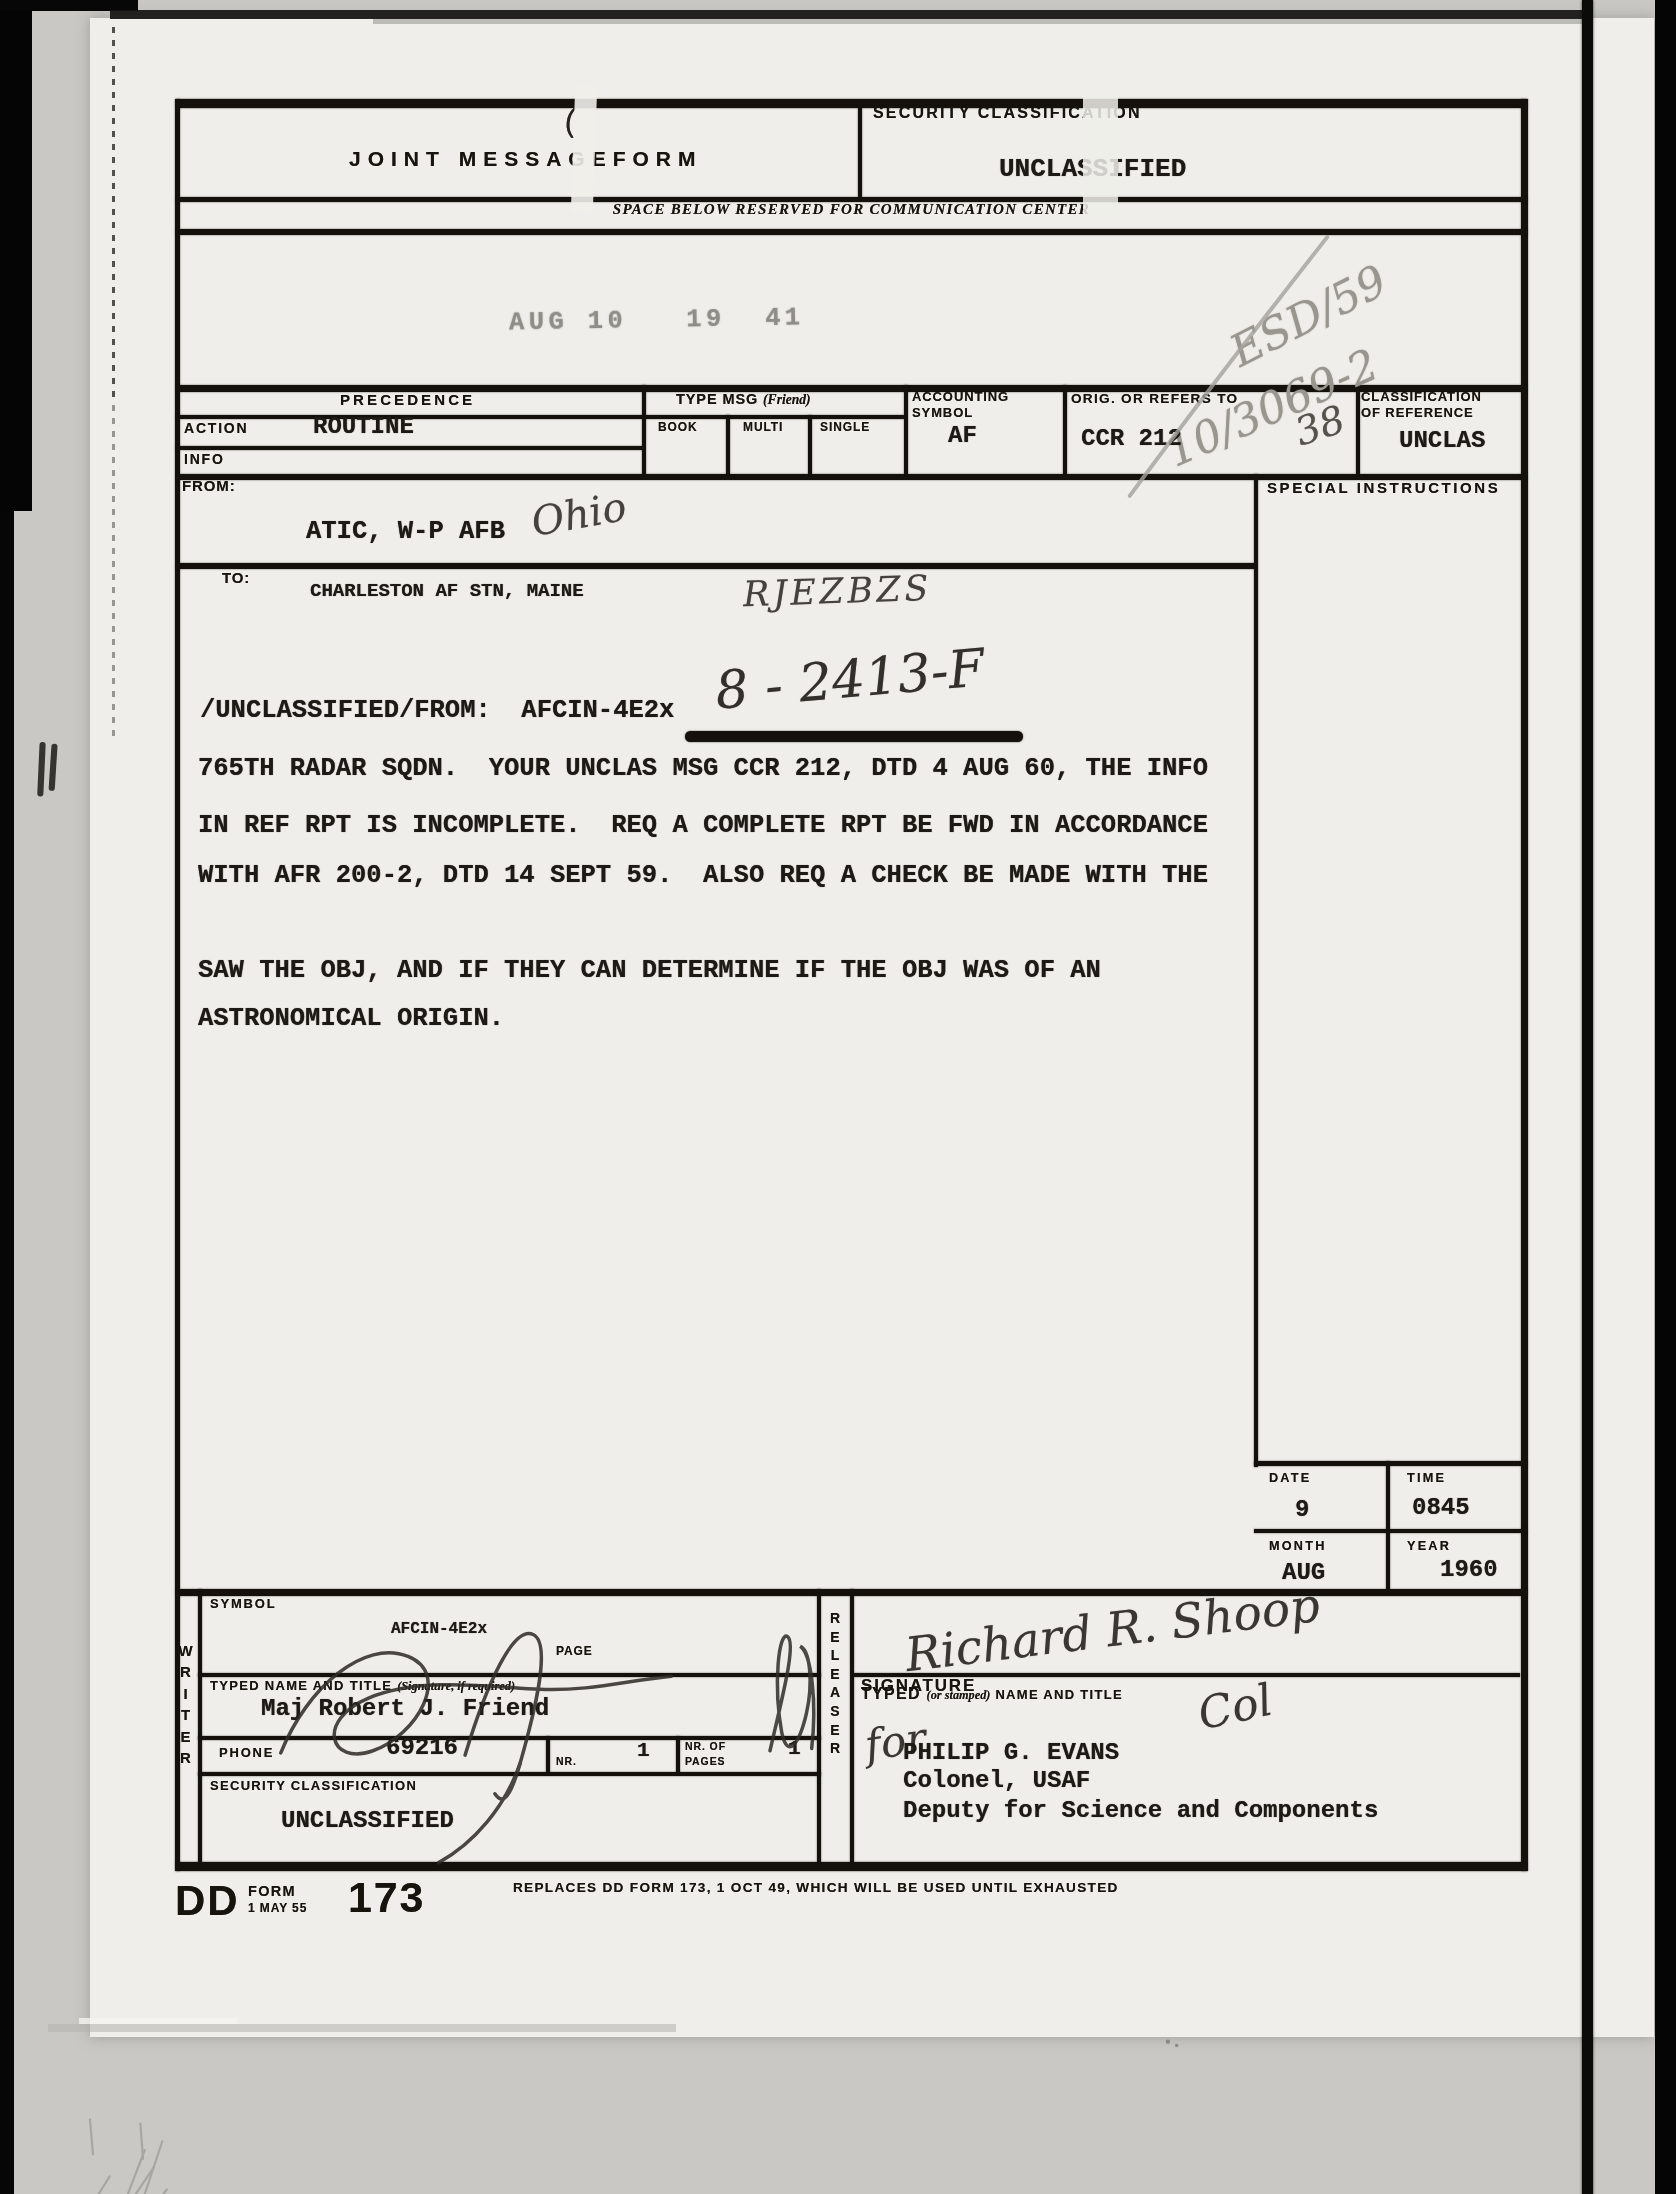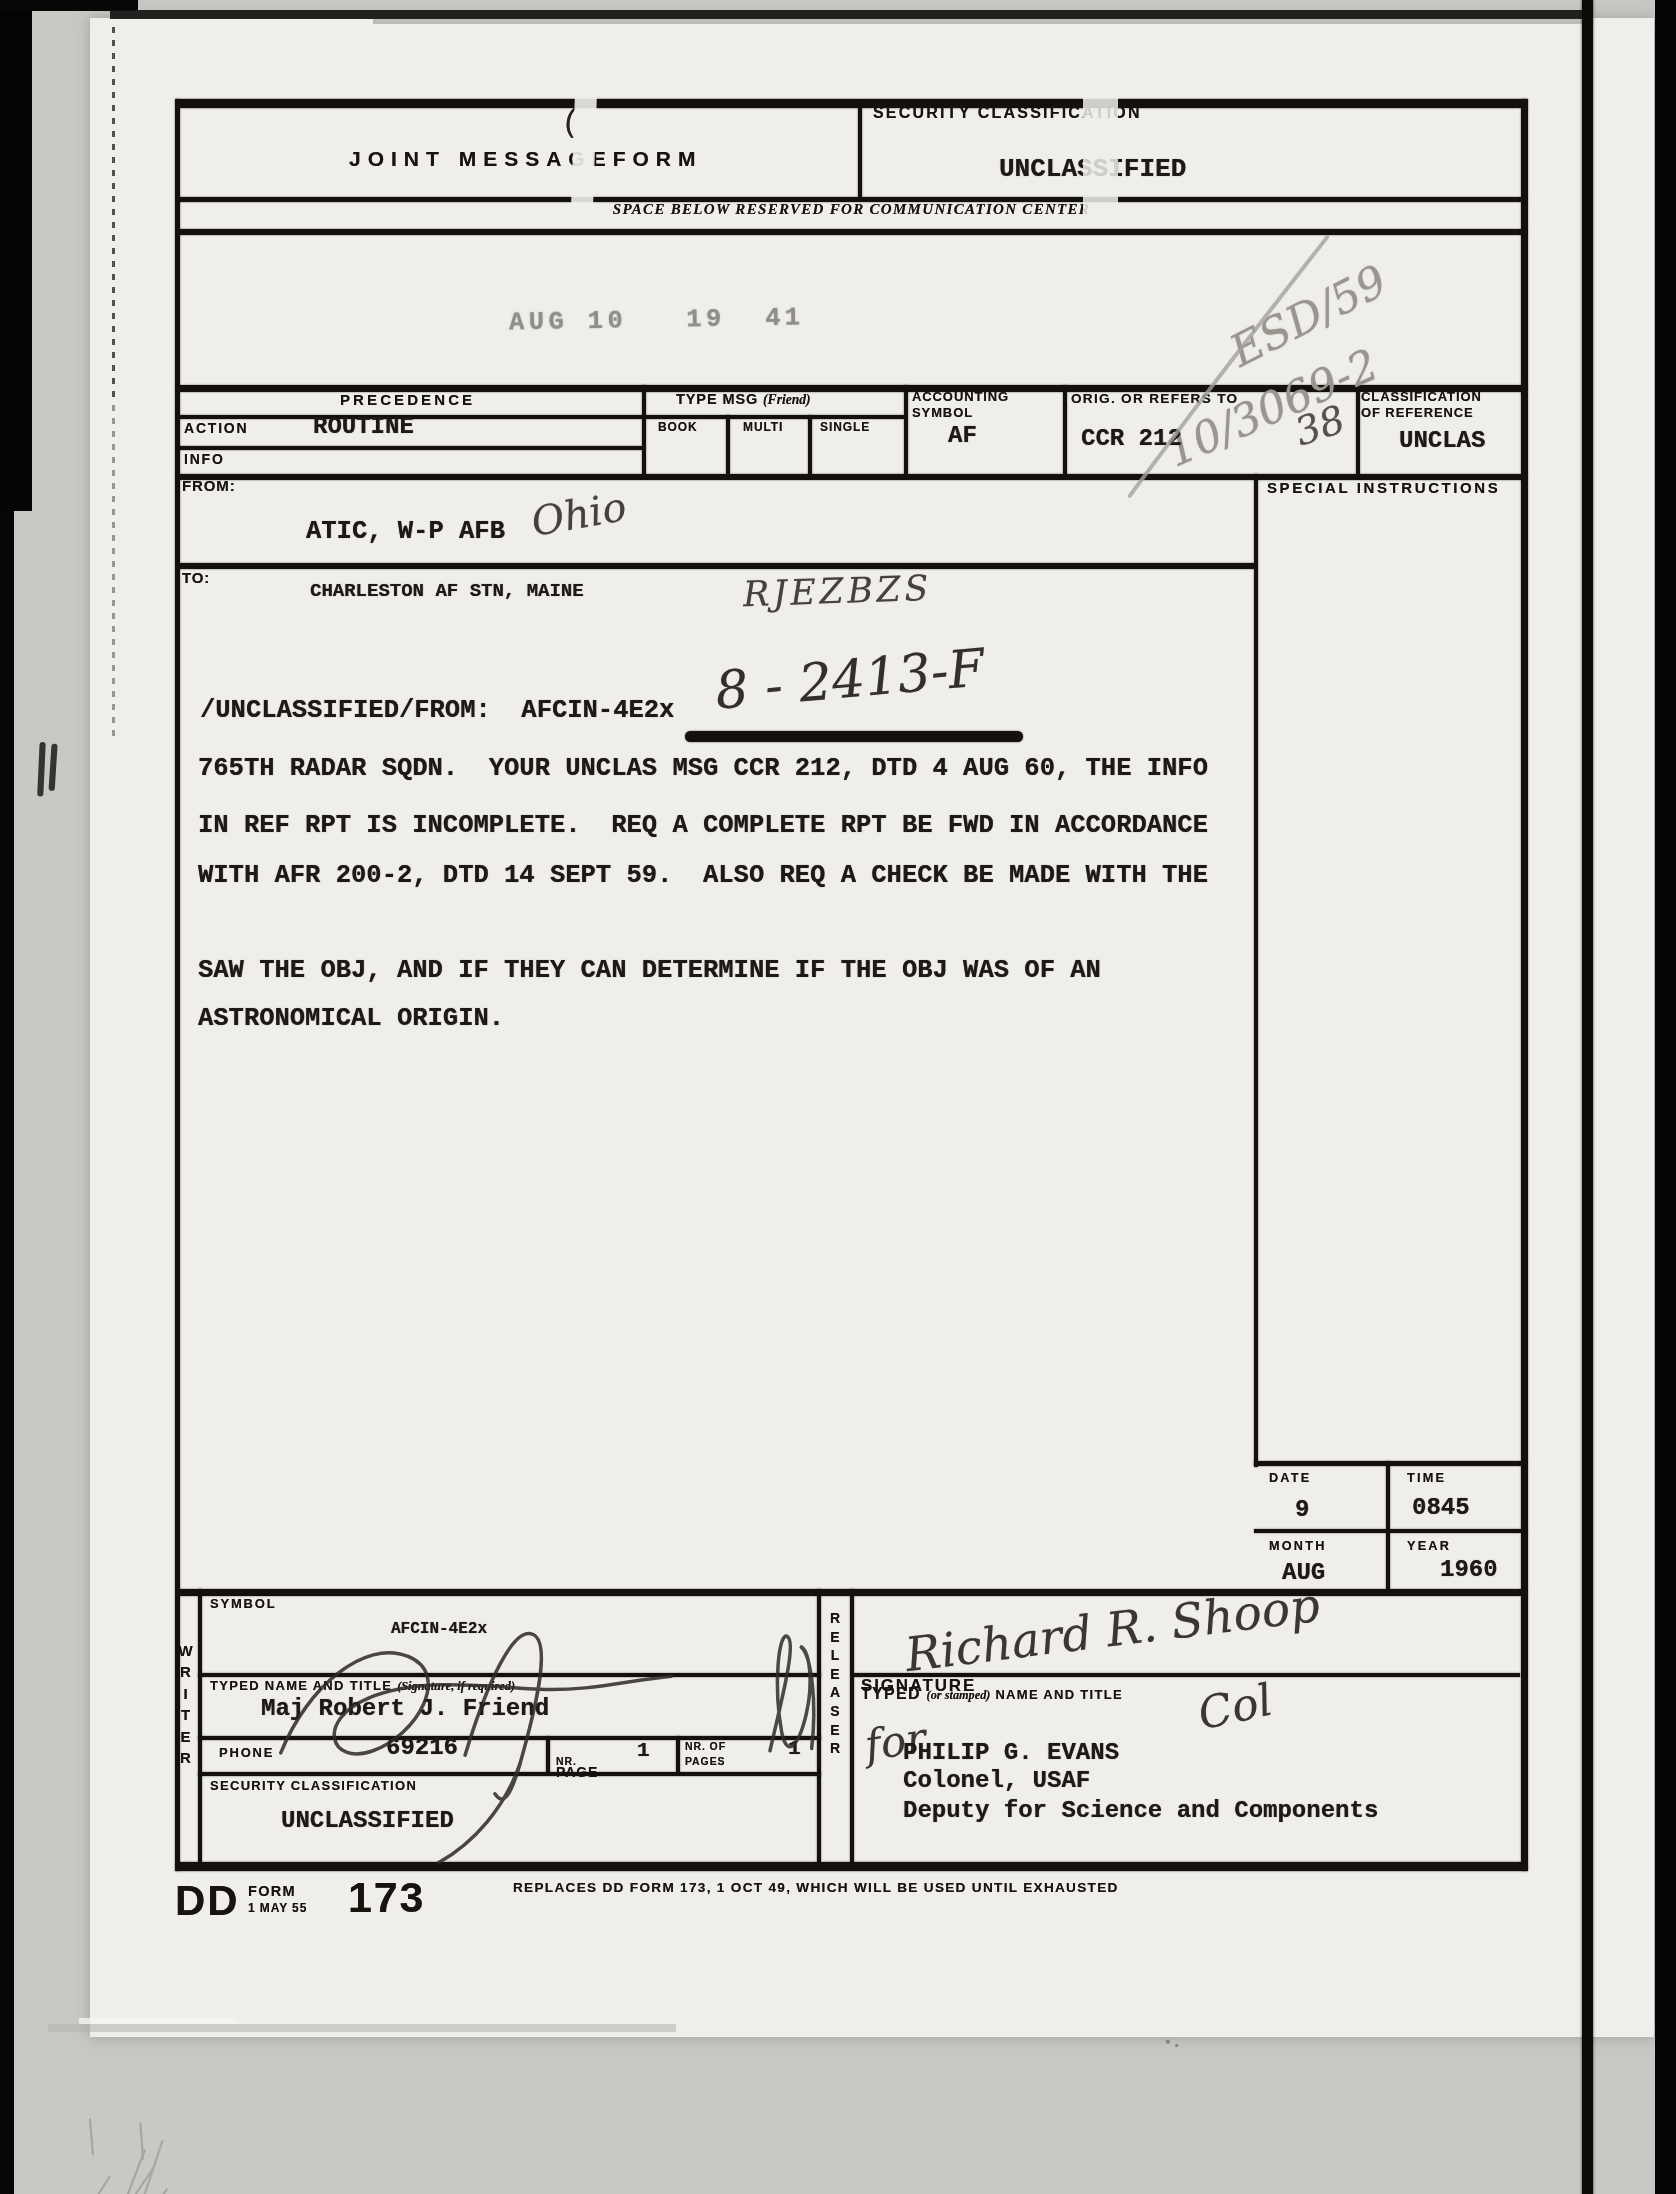--- a/index.html
+++ b/index.html
@@ -110,21 +110,21 @@
   <div class="lbl" style="left:743px;top:420px;font-size:12px;letter-spacing:0.9px;">MULTI</div>
   <div class="lbl" style="left:820px;top:420px;font-size:12px;letter-spacing:0.9px;">SINGLE</div>
   <div class="mono" style="left:948px;top:422px;font-size:24px;">AF</div>
   <div class="mono" style="left:1081px;top:425px;font-size:24px;">CCR 212</div>
   <div class="hand" style="left:1295px;top:403px;font-size:39px;transform:rotate(-18deg);color:#55524c;">38</div>
   <div class="mono" style="left:1399px;top:427px;font-size:24px;">UNCLAS</div>
 
   <div class="lbl" style="left:182px;top:477px;font-size:15px;letter-spacing:0.9px;">FROM:</div>
   <div class="mono" style="left:306px;top:517px;font-size:25.5px;">ATIC, W-P AFB</div>
   <div class="hand" style="left:531px;top:491px;font-size:40px;transform:rotate(-10deg);">Ohio</div>
-  <div class="lbl" style="left:182px;top:569px;font-size:15px;letter-spacing:0.9px;">TO:</div>
+  <div class="lbl" style="left:182px;top:569px;font-size:15px;letter-spacing:0.9px;padding-left:40px;">TO:</div>
   <div class="mono" style="left:310px;top:580px;font-size:19px;">CHARLESTON AF STN, MAINE</div>
   <div class="hand" style="left:743px;top:571px;font-size:35px;letter-spacing:3.5px;transform:rotate(-2deg);">RJEZBZS</div>
   <div class="lbl" style="left:1267px;top:479px;font-size:15px;letter-spacing:2.6px;">SPECIAL INSTRUCTIONS</div>
 
   <div class="mono" style="left:200px;top:696px;font-size:25.5px;">/UNCLASSIFIED/FROM:  AFCIN-4E2x</div>
   <div class="hand" style="left:715px;top:649px;font-size:52px;transform:rotate(-5deg);color:#33302b;">8 - 2413-F</div>
   <div class="rule" style="left:685px;top:731px;width:338px;height:11.4px;border-radius:5.3px;"></div>
 
   <div class="mono" style="left:198px;top:754px;font-size:25.5px;">765TH RADAR SQDN.  YOUR UNCLAS MSG CCR 212, DTD 4 AUG 60, THE INFO</div>
   <div class="mono" style="left:198px;top:811px;font-size:25.5px;">IN REF RPT IS INCOMPLETE.  REQ A COMPLETE RPT BE FWD IN ACCORDANCE</div>
@@ -143,21 +143,21 @@
 
   <div class="lbl vtext" style="left:177px;top:1642px;font-size:15px;letter-spacing:4.4px;">WRITER</div>
   <div class="lbl" style="left:210px;top:1596px;font-size:13px;letter-spacing:1.8px;">SYMBOL</div>
   <div class="mono" style="left:391px;top:1620px;font-size:16px;">AFCIN-4E2x</div>
   <div class="abs" style="left:210px;top:1678px;">
     <span class="lbl" style="position:static;font-size:13px;letter-spacing:1.3px;">TYPED NAME AND TITLE </span><span class="lbl" style="position:static;font-size:12.3px;font-family:'Liberation Serif',serif;font-style:italic;">(Signature, if required)</span>
   </div>
   <div class="mono" style="left:261px;top:1695px;font-size:24px;">Maj Robert J. Friend</div>
   <div class="lbl" style="left:219px;top:1745px;font-size:13px;letter-spacing:1.8px;">PHONE</div>
   <div class="mono" style="left:386px;top:1734px;font-size:24px;">69216</div>
-  <div class="lbl" style="left:556px;top:1764px;font-size:14px;letter-spacing:0.9px;">PAGE</div>
+  <div class="lbl" style="left:556px;top:1644px;font-size:12px;letter-spacing:0.9px;">PAGE</div>
   <div class="lbl" style="left:556px;top:1755px;font-size:10.5px;letter-spacing:0.9px;">NR.</div>
   <div class="mono" style="left:637px;top:1739px;font-size:21px;">1</div>
   <div class="lbl" style="left:685px;top:1740px;font-size:10.5px;letter-spacing:0.9px;">NR. OF</div>
   <div class="lbl" style="left:685px;top:1755px;font-size:10.5px;letter-spacing:0.9px;">PAGES</div>
   <div class="mono" style="left:788px;top:1737px;font-size:21px;">1</div>
   <div class="lbl" style="left:210px;top:1778px;font-size:13px;letter-spacing:1.3px;">SECURITY CLASSIFICATION</div>
   <div class="mono" style="left:281px;top:1807px;font-size:24px;">UNCLASSIFIED</div>
 
   <div class="lbl vtext" style="left:827px;top:1610px;font-size:14px;letter-spacing:2.6px;">RELEASER</div>
   <div class="lbl" style="left:861px;top:1676px;font-size:17px;letter-spacing:1.8px;">SIGNATURE</div>

